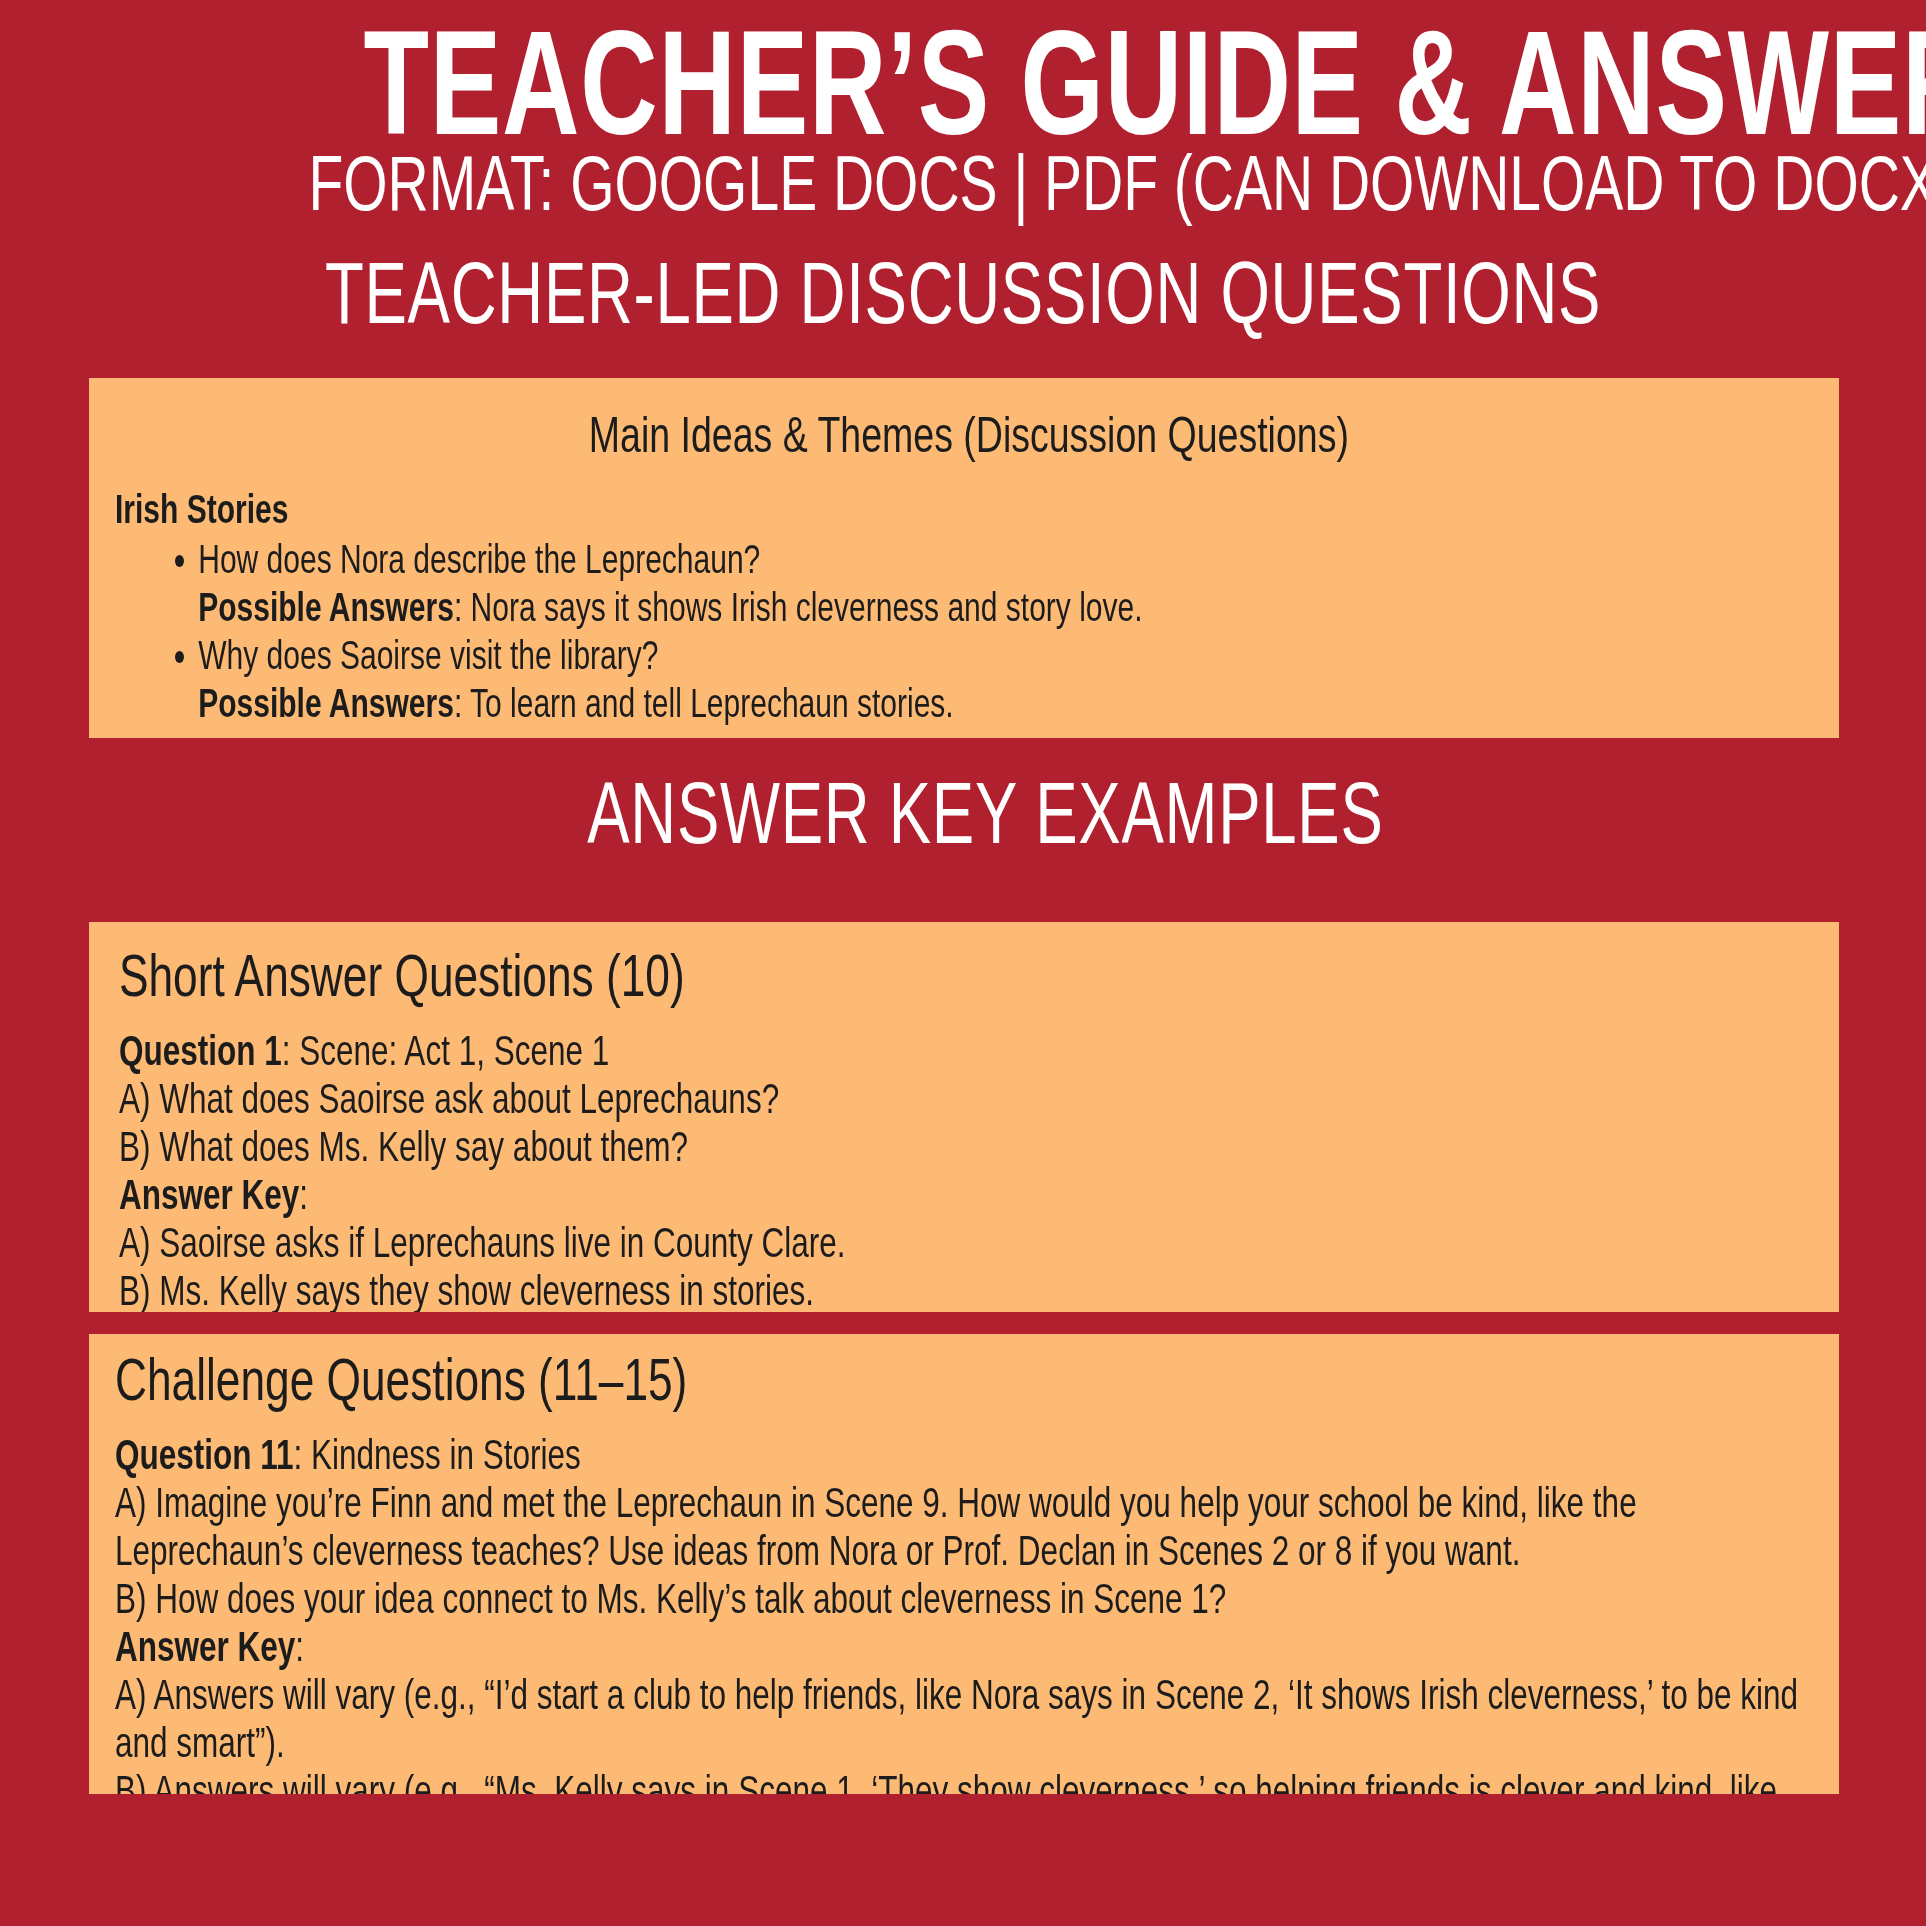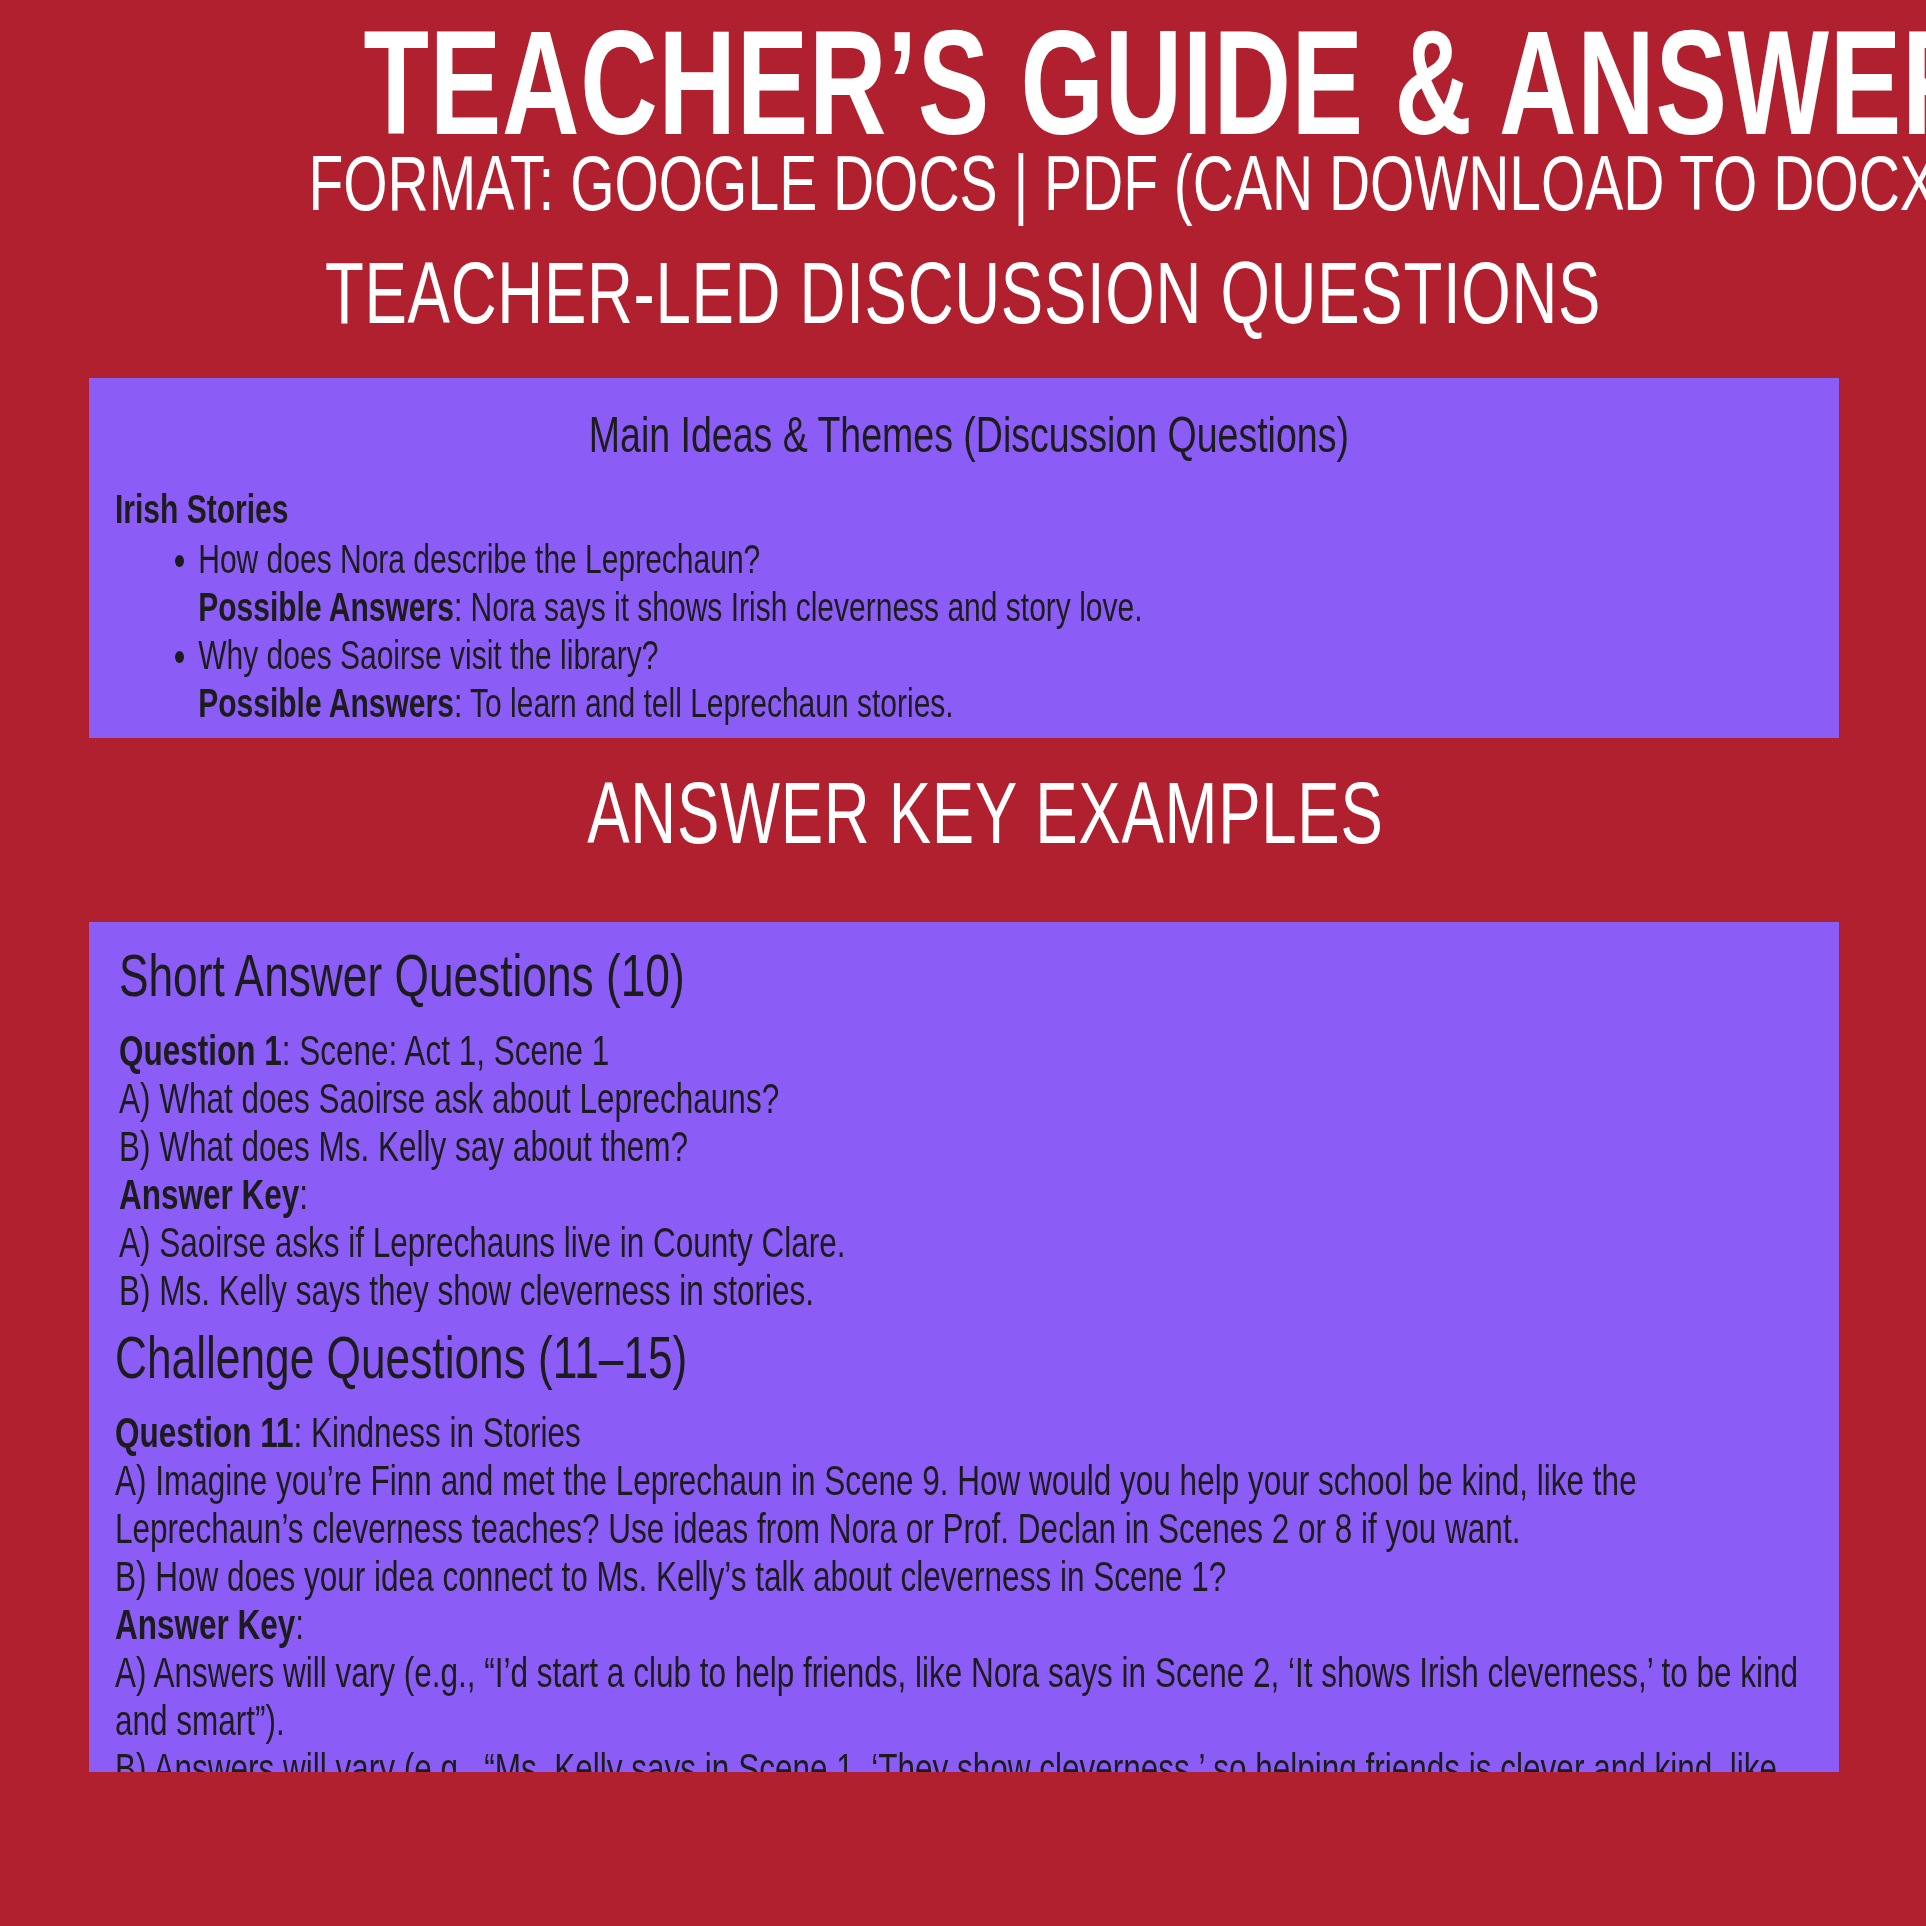--- a/index.html
+++ b/index.html
@@ -34,28 +34,28 @@
     line-height: 65px;
     margin: 0;
   }
   .section-heading .condense { transform: scaleX(0.73); letter-spacing: 1px; }
   .section-heading.first { margin-top: 46px; }
   .section-heading.second { margin-top: 42px; padding-left: 44px; }
   
   .doc-box {
     width: 1750px;
     margin: 0 auto;
-    background: #8b5cf6;
+    background: #fdba74;
     box-sizing: border-box;
     overflow: hidden;
     color: #1c1c1c;
   }
   .doc-box.box1 { margin-top: 53px; height: 360px; padding: 14px 0 0 26px; }
   .doc-box.box2 { margin-top: 77px; height: 390px; padding: 22px 0 0 30px; }
-  .doc-box.box3 {  height: 460px; padding: 14px 11px 0 26px; }
+  .doc-box.box3 { margin-top: 22px;  height: 460px; padding: 14px 11px 0 26px; }
   .doc-inner {
     width: 2277px;
     transform: scaleX(0.75);
     transform-origin: 0 0;
   }
   .doc-title {
     font-size: 50px;
     font-weight: normal;
     text-align: center;
     margin: 14px 0 20px 0;

